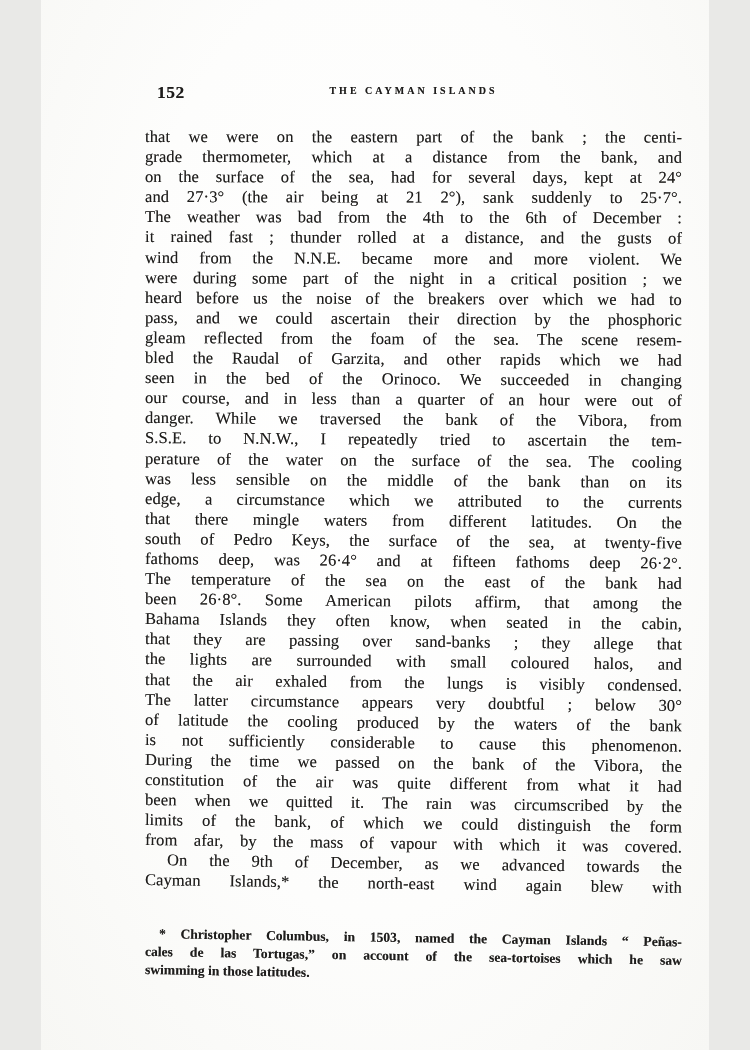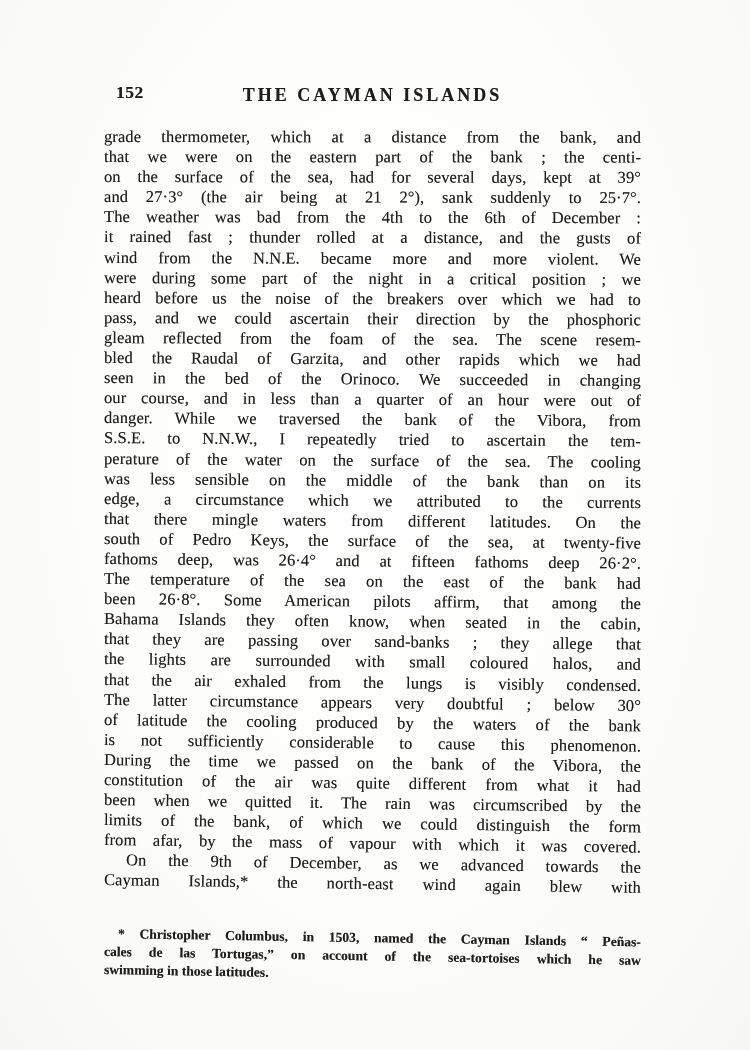--- a/index.html
+++ b/index.html
@@ -2,21 +2,21 @@
 <html><head>
 <meta charset="utf-8">
 <style>
   html, body {
     margin: 0;
     padding: 0;
     background: #e9e9e7;
   }
   .sheet {
     position: relative;
-    width: 750px;
+    width: 668px;
     height: 1050px;
     margin: 0 auto;
     background: radial-gradient(ellipse at 50% 42%, #ffffff 0%, #fdfdfc 55%, #f7f7f4 100%);
     overflow: hidden;
     font-family: "Liberation Serif", "DejaVu Serif", serif;
     color: #1e1d1c;
   }
   .ink {
     text-shadow: 0 0 0.5px rgba(35,32,30,0.55);
   }
@@ -28,21 +28,21 @@
     font-size: 17.5px;
     font-weight: 700;
     letter-spacing: 0.5px;
   }
   .running-title {
     position: absolute;
     left: 104px;
     top: 85px;
     width: 537px;
     text-align: center;
-    font-size: 18px;
+    font-size: 10px;
     font-weight: 700;
     letter-spacing: 3px;
     white-space: nowrap;
   }
   .body-text {
     position: absolute;
     left: 104px;
     top: 127px;
     width: 537px;
   }
@@ -78,23 +78,23 @@
 </head>
 <body>
 
 <div class="sheet">
   <div class="running-head">
     <div class="page-number ink">152</div>
     <div class="running-title ink">THE CAYMAN ISLANDS</div>
   </div>
 
   <div class="body-text ink">
+      <div class="line" style="transform: rotate(0.05deg);">that we were on the eastern part of the bank ; the centi-</div>
       <div class="line" style="transform: rotate(0.072deg);">grade thermometer, which at a distance from the bank, and</div>
-      <div class="line" style="transform: rotate(0.05deg);">that we were on the eastern part of the bank ; the centi-</div>
-      <div class="line" style="transform: rotate(0.093deg);">on the surface of the sea, had for several days, kept at 39°</div>
+      <div class="line" style="transform: rotate(0.093deg);">on the surface of the sea, had for several days, kept at 24°</div>
       <div class="line" style="transform: rotate(0.115deg);">and 27·3° (the air being at 21 2°), sank suddenly to 25·7°.</div>
       <div class="line" style="transform: rotate(0.136deg);">The weather was bad from the 4th to the 6th of December :</div>
       <div class="line" style="transform: rotate(0.158deg);">it rained fast ; thunder rolled at a distance, and the gusts of</div>
       <div class="line" style="transform: rotate(0.18deg);">wind from the N.N.E. became more and more violent.  We</div>
       <div class="line" style="transform: rotate(0.201deg);">were during some part of the night in a critical position ; we</div>
       <div class="line" style="transform: rotate(0.223deg);">heard before us the noise of the breakers over which we had to</div>
       <div class="line" style="transform: rotate(0.245deg);">pass, and we could ascertain their direction by the phosphoric</div>
       <div class="line" style="transform: rotate(0.266deg);">gleam reflected from the foam of the sea.  The scene resem-</div>
       <div class="line" style="transform: rotate(0.288deg);">bled the Raudal of Garzita, and other rapids which we had</div>
       <div class="line" style="transform: rotate(0.309deg);">seen in the bed of the Orinoco.  We succeeded in changing</div>

